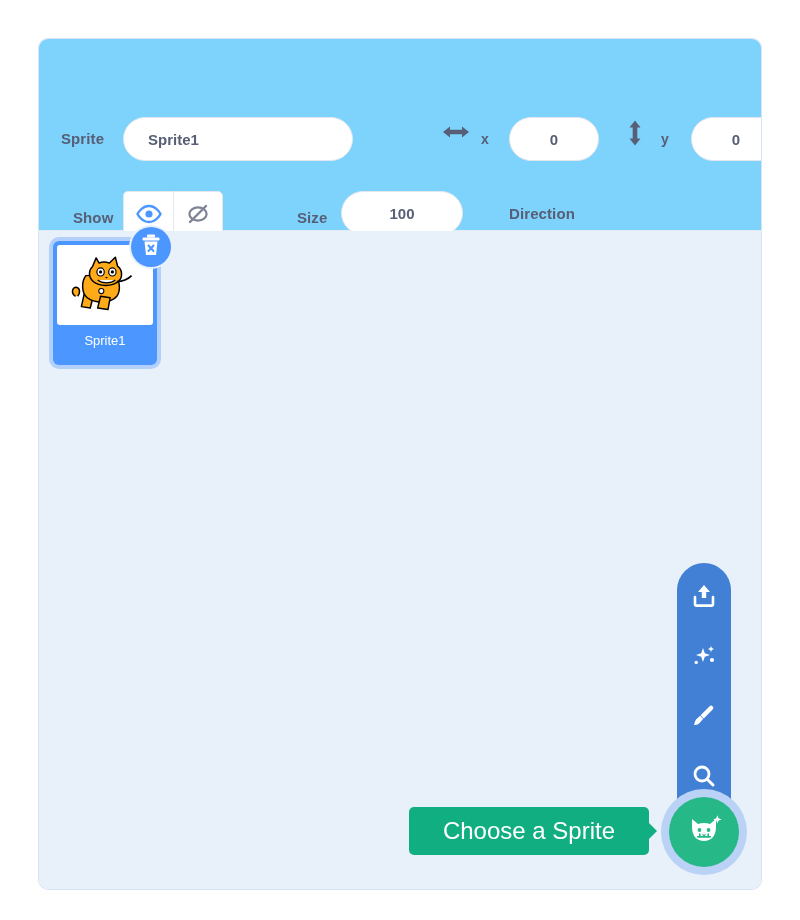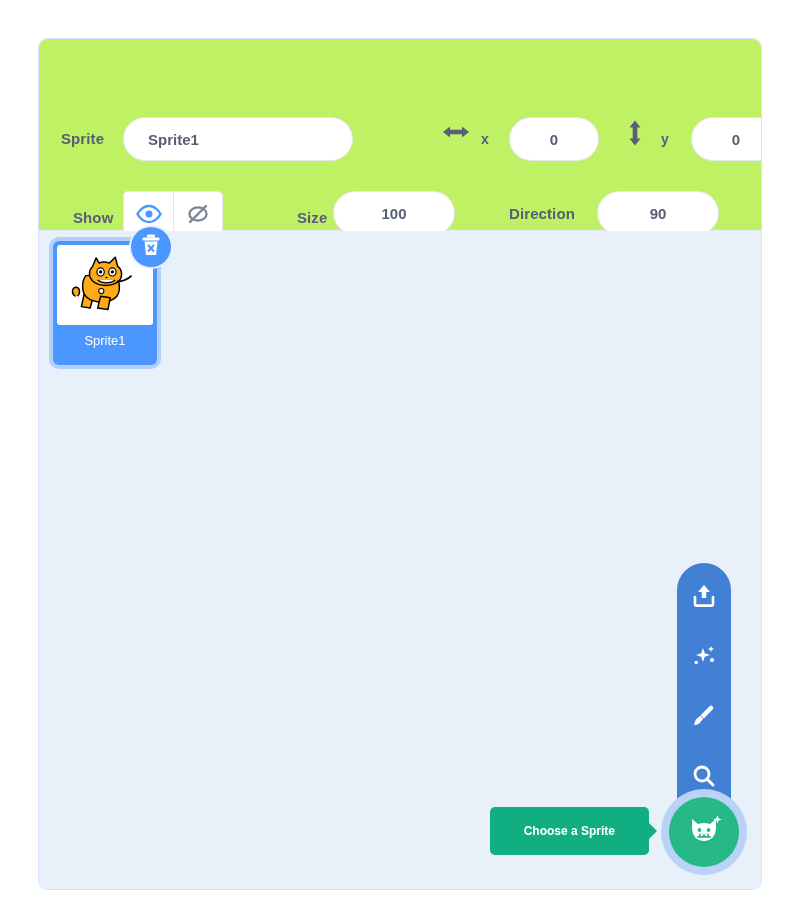--- a/index.html
+++ b/index.html
@@ -27,21 +27,21 @@
     border-radius: 10px;
     background: #ffffff;
     overflow: hidden;
   }
 
   
   #sprite-info {
     position: absolute;
     left: 0; top: 0; right: 0;
     height: 192px;
-    background: #bef264;
+    background: #7dd3fc;
     border-bottom: 1px solid #e6ecf5;
     box-sizing: border-box;
   }
 
   .field-label {
     font-size: 15px;
     color: #575e75;
     font-weight: bold;
     letter-spacing: .1px;
     white-space: nowrap;
@@ -81,21 +81,21 @@
     width: 50px; height: 49px;
     box-sizing: border-box;
     border: 1px solid #e3e6ee;
     background: #ffffff;
     display: flex; align-items: center; justify-content: center;
   }
   .toggle-btn:first-child { border-radius: 5px 0 0 5px; border-right: none; }
   .toggle-btn:last-child  { border-radius: 0 5px 5px 0; }
 
   #lbl-size        { position:absolute; left:234px; top:170px;margin-left:24px; }
-  #input-size      { position:absolute; left:294px; top:152px; width:122px; }
+  #input-size      { position:absolute; left:302px; top:152px; width:122px; }
   #lbl-direction   { position:absolute; left:470px; top:166px; }
   #input-direction { position:absolute; left:558px; top:152px; width:122px; }
 
   
   #sprite-list {
     position: absolute;
     left: 0; top: 192px; right: 0; bottom: 0;
     background: #e8f0fa;
   }
 
@@ -190,22 +190,22 @@
     background: #11ae82;
     border-radius: 5px;
     display: flex;
     align-items: center;
     justify-content: center;
     padding: 0 34px;
     z-index: 4;
   }
   #choose-tooltip-label {
     color: #ffffff;
-    font-size: 12px;
-    font-weight: bold;
+    font-size: 24px;
+    font-weight: normal;
     white-space: nowrap;
   }
   #choose-tooltip::after {
     content: "";
     position: absolute;
     right: -8px;
     top: 50%;
     transform: translateY(-50%);
     width: 0; height: 0;
     border-top: 9px solid transparent;
@@ -274,23 +274,20 @@
         </span>
       </div>
     </div>
 
     <span class="field-label" id="lbl-size">Size</span>
     <div class="pill value" id="input-size">
       <span>100</span>
     </div>
 
     <span class="field-label" id="lbl-direction">Direction</span>
-    <div class="pill value" id="input-direction">
-      <span>90</span>
-    </div>
   </div>
 
   <div id="sprite-list">
 
     <div id="sprite-card">
       <div id="sprite-thumb-box">
         <span>
           <svg width="74" height="62" viewBox="0 0 100 84">
             <g stroke="#000" stroke-width="2" stroke-linejoin="round">
 

